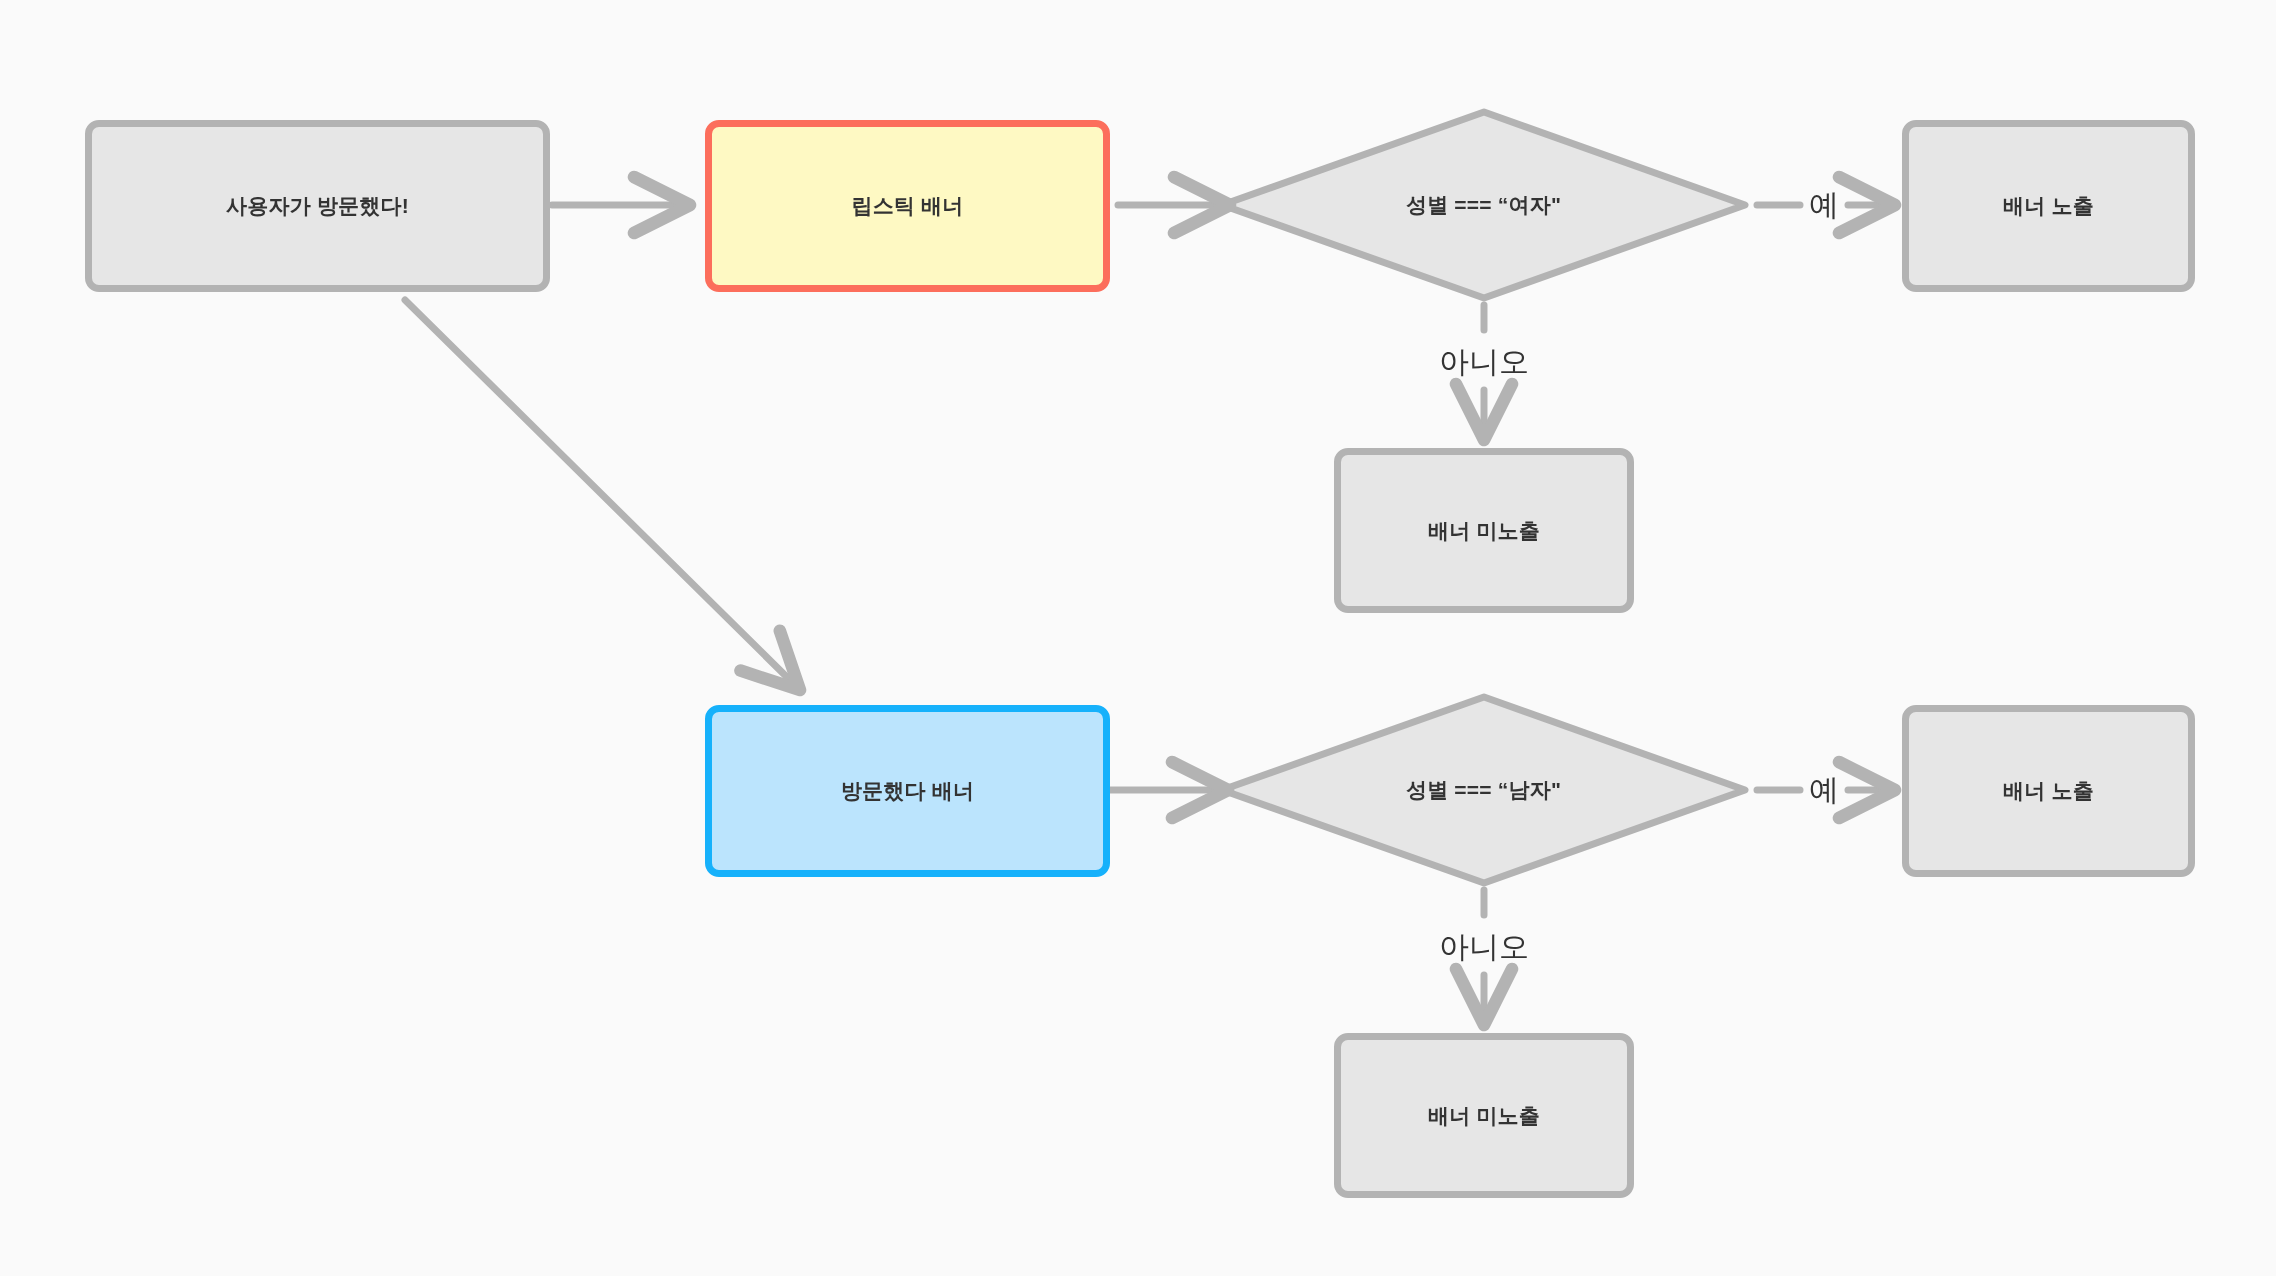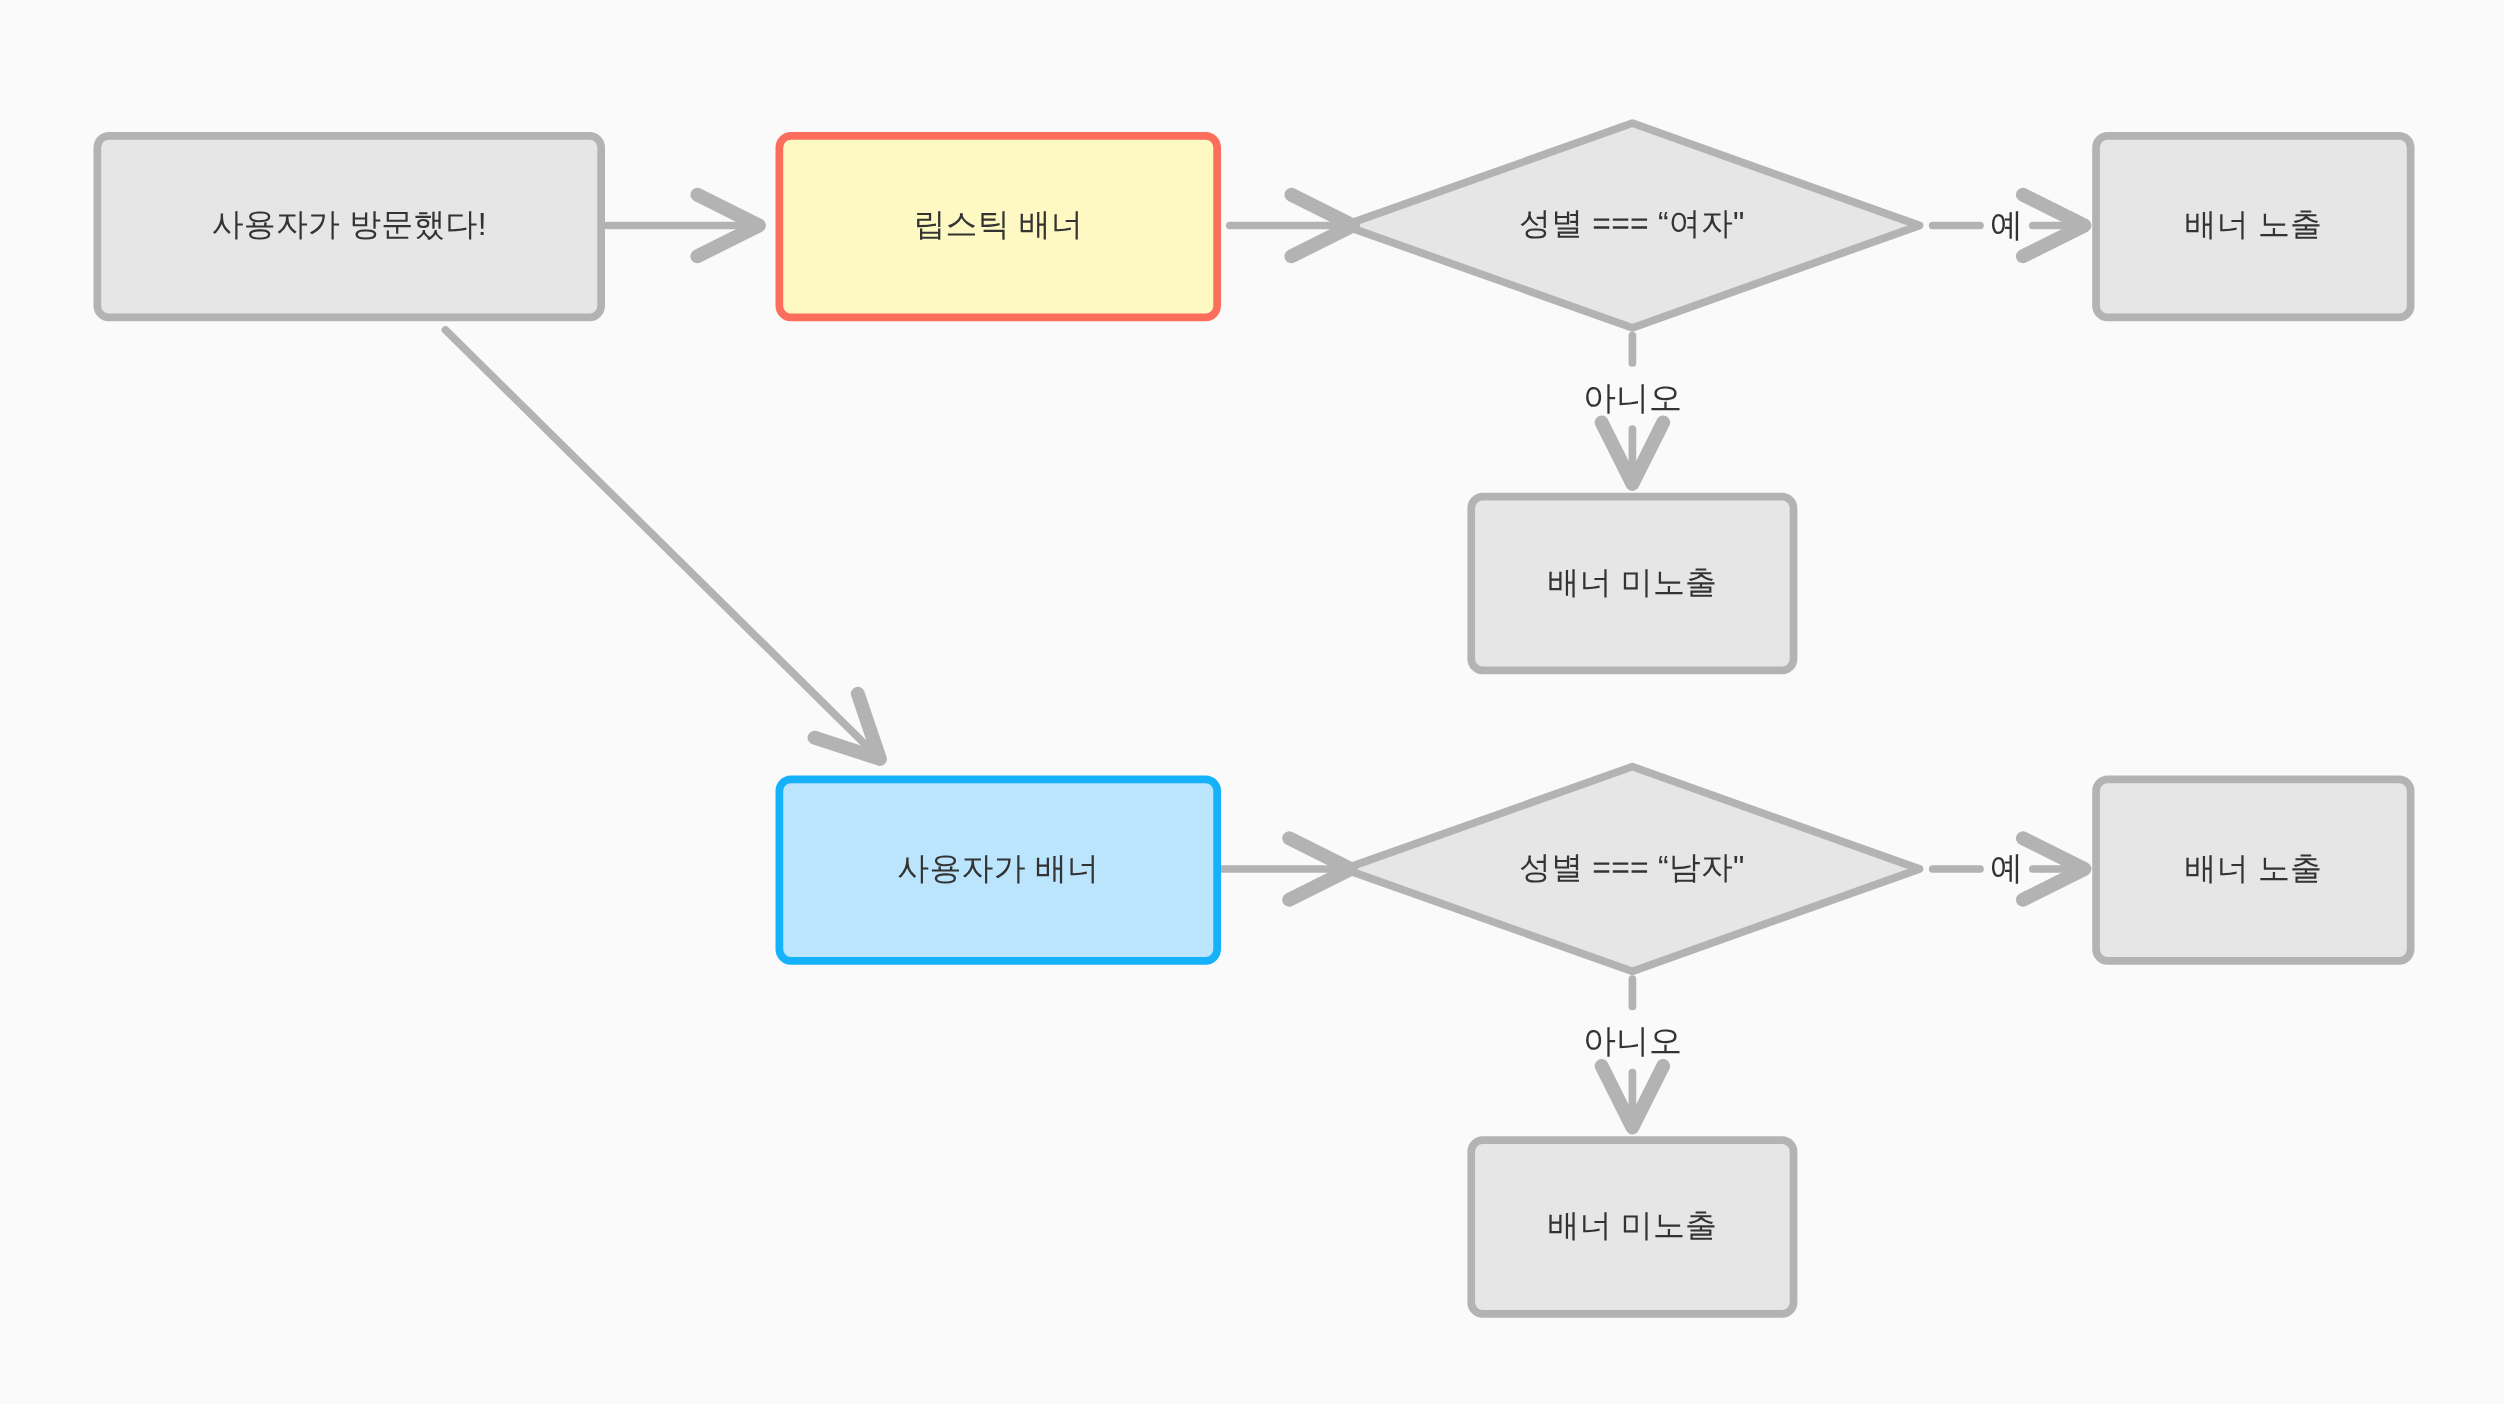--- a/index.html
+++ b/index.html
@@ -29,24 +29,25 @@
     pointer-events: none;
   }
   .node {
     position: absolute;
     box-sizing: border-box;
     display: flex;
     align-items: center;
     justify-content: center;
     text-align: center;
     color: #333333;
-    font-size: 29px;
+    font-size: 21px;
     line-height: 1.3;
     letter-spacing: 0.2px;
     white-space: nowrap;
+    font-weight: bold;
   }
   .node-box {
     border-radius: 14px;
     border: 7px solid #b3b3b3;
     background: #e6e6e6;
   }
   .node-box.accent-pink {
     border-color: #fc6e5c;
     background: #fef9c3;
   }
@@ -141,21 +142,21 @@
 
   <div class="node node-box" style="left:1902px; top:120px; width:293px; height:172px;">
     <span>배너 노출</span>
   </div>
 
   <div class="node node-box" style="left:1334px; top:448px; width:300px; height:165px;">
     <span>배너 미노출</span>
   </div>
 
   <div class="node node-box accent-blue" style="left:705px; top:705px; width:405px; height:172px;">
-    <span>사용자가 배너</span>
+    <span>방문했다 배너</span>
   </div>
 
   <div class="node node-diamond" style="left:1222px; top:697px; width:523px; height:186px;">
     <span class="diamond-label">성별 === “남자"</span>
   </div>
 
   <div class="node node-box" style="left:1902px; top:705px; width:293px; height:172px;">
     <span>배너 노출</span>
   </div>
 

